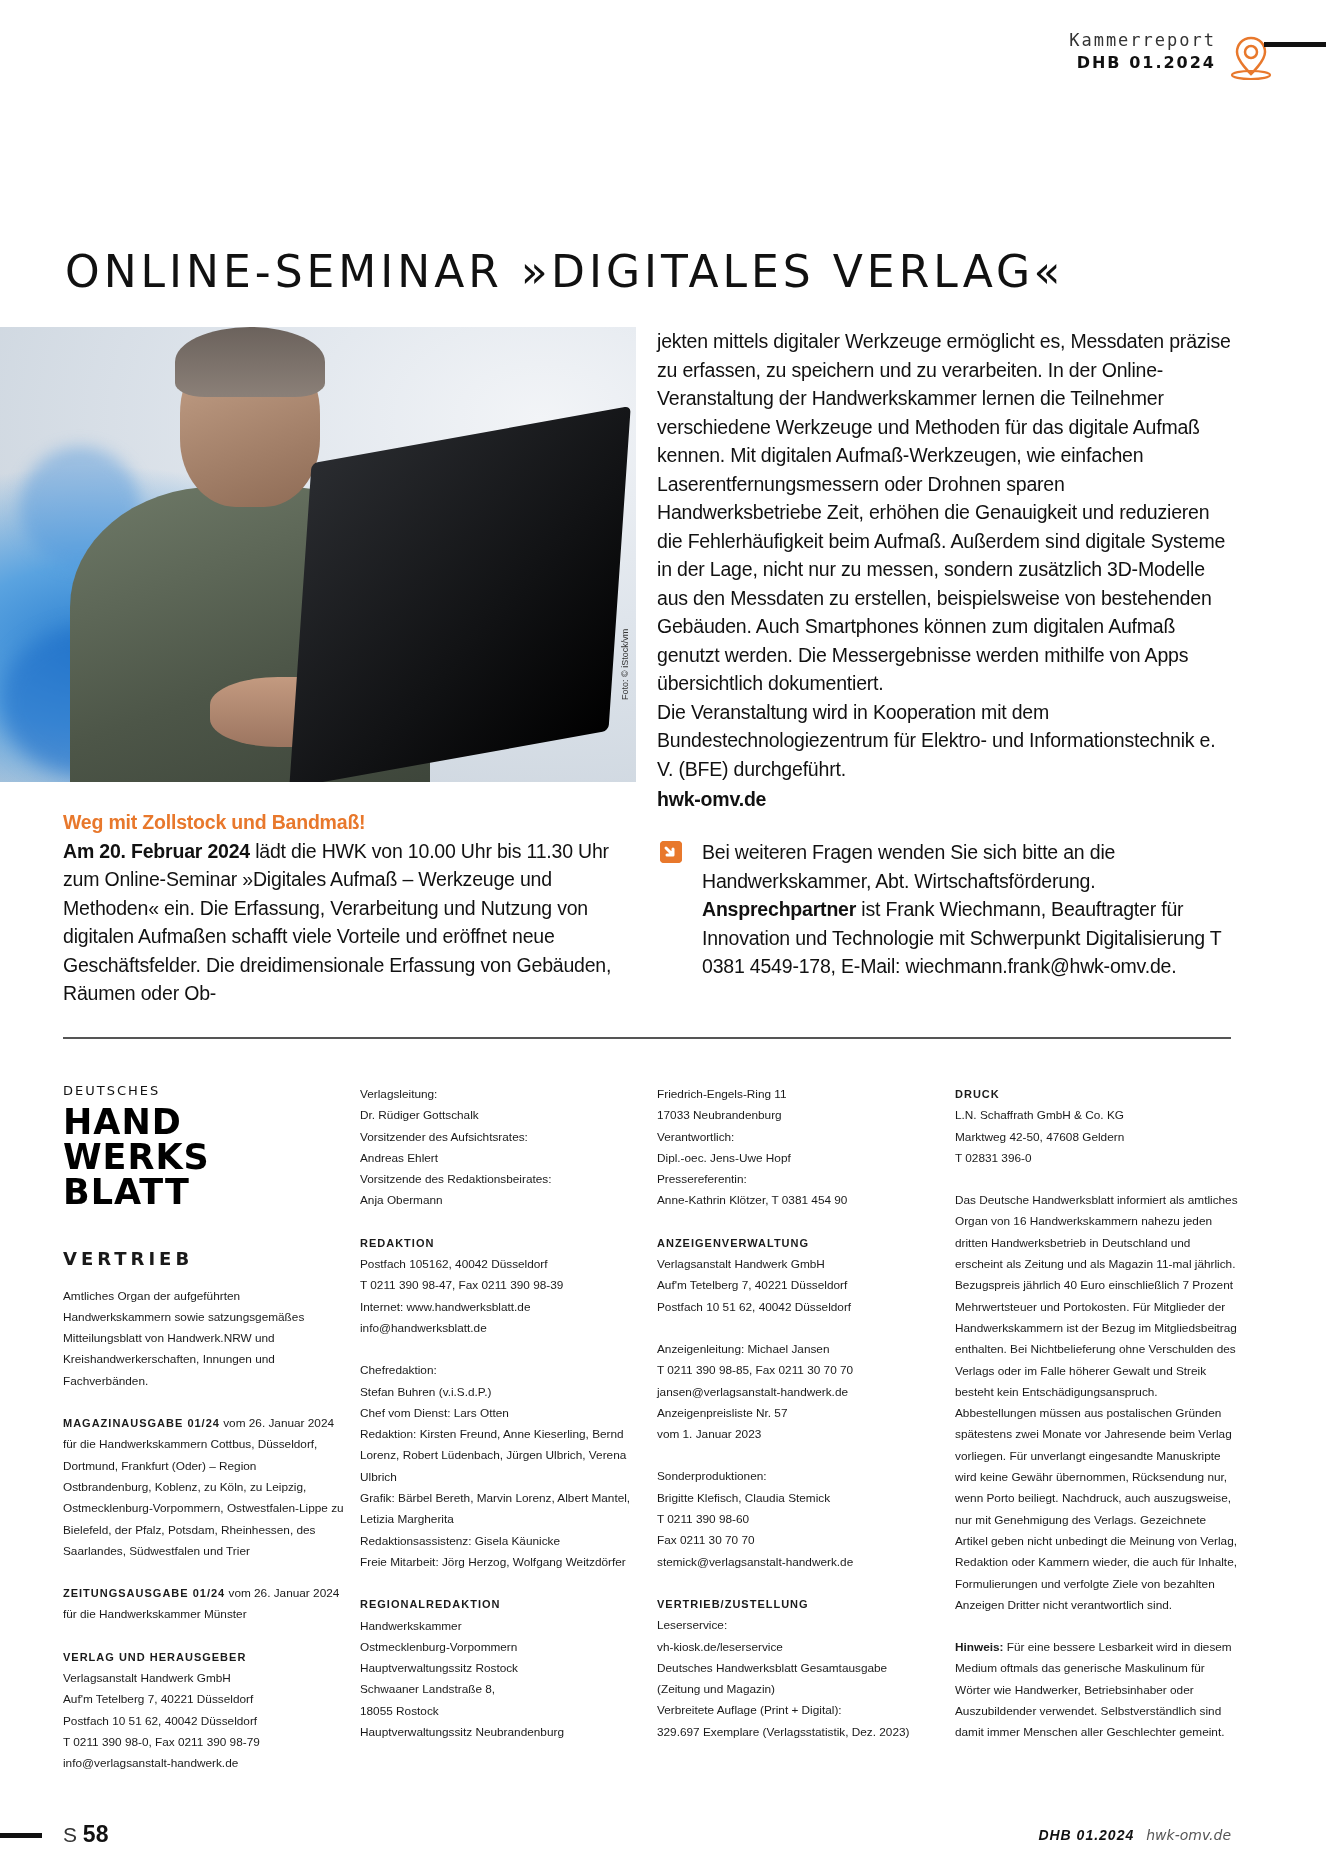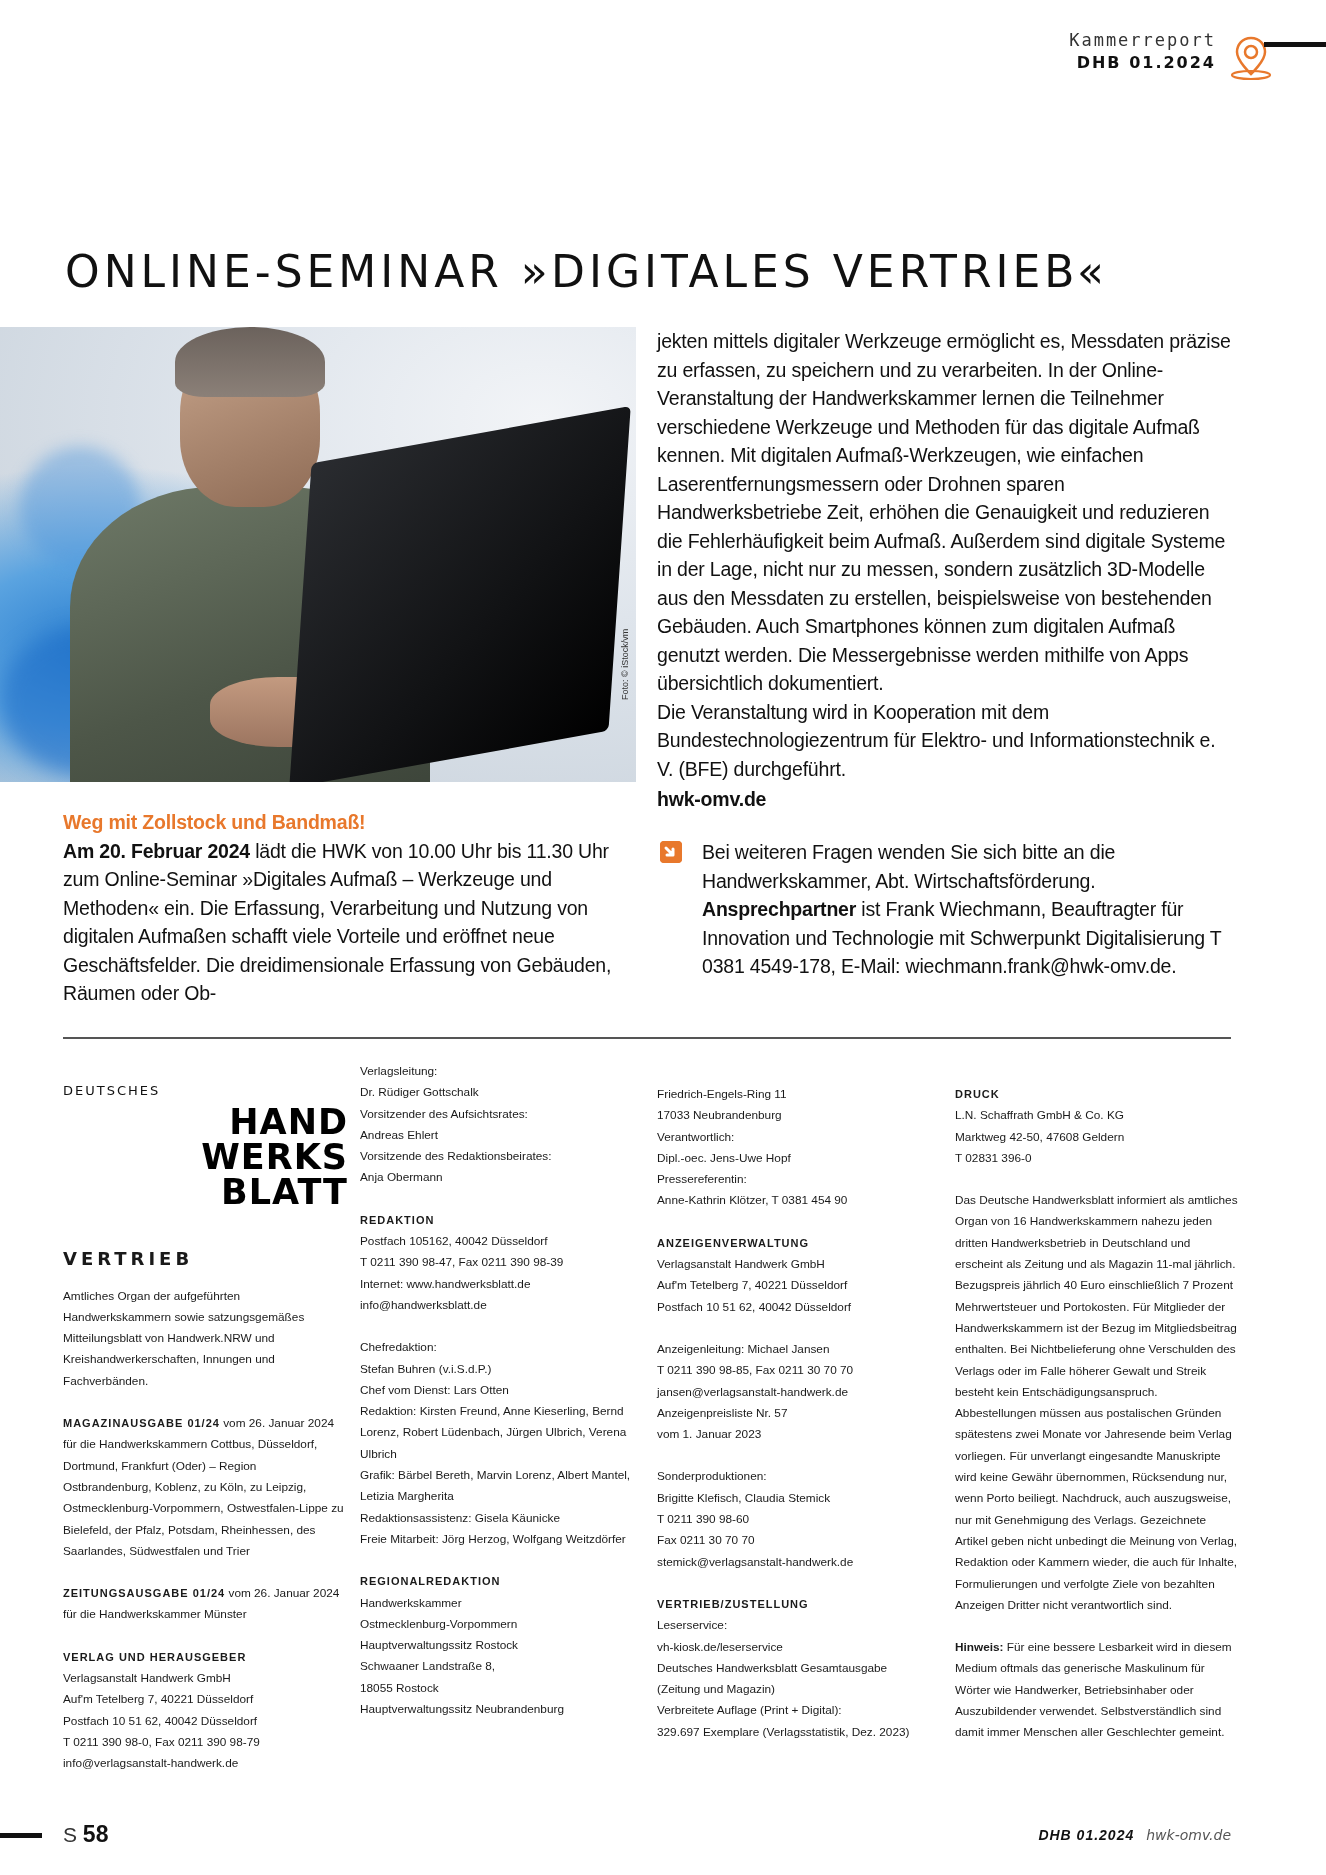--- a/index.html
+++ b/index.html
@@ -42,26 +42,26 @@
   .arrow-icon { position: absolute; left: 3px; top: 3px; width: 22px; height: 22px; border-radius: 4px; background: #e8782c; }
 
   
   .divider { position: absolute; left: 63px; top: 1037px; width: 1168px; height: 2px; background: #555; }
 
   
   .imp { font-family: "Liberation Sans", sans-serif; font-size: 11.8px; line-height: 21.3px; color: #1a1a1a; margin-top: 24px; }
   .imp .h { font-weight: bold; letter-spacing: 1px; font-size: 11px; }
   .imp p { margin-bottom: 21px; }
   .imp-col1 { position: absolute; left: 63px; top: 1056px; width: 285px; }
-  .imp-col2 { position: absolute; left: 360px; top: 1037px; width: 285px; }
+  .imp-col2 { position: absolute; left: 360px; top: 1060px; width: 285px; }
   .imp-col3 { position: absolute; left: 657px; top: 1060px; width: 285px; }
   .imp-col4 { position: absolute; left: 955px; top: 1060px; width: 285px; }
 
   .logo-deutsches { font-family: "DejaVu Sans", sans-serif; font-size: 13px; letter-spacing: 2px; color: #111; }
-  .logo-main { font-family: "DejaVu Sans", sans-serif; font-weight: bold; font-size: 35px; line-height: 35px; letter-spacing: 1px; color: #000; margin-top: 4px; text-align: right; }
+  .logo-main { font-family: "DejaVu Sans", sans-serif; font-weight: bold; font-size: 35px; line-height: 35px; letter-spacing: 1px; color: #000; margin-top: 4px; }
   .impressum-title { font-family: "DejaVu Sans", sans-serif; font-weight: bold; font-size: 18px; letter-spacing: 4px; margin-top: 38px; margin-bottom: 16px; }
 
   
   .foot-rule { position: absolute; left: 0; top: 1833px; width: 42px; height: 5px; background: #111; }
   .foot-page { position: absolute; left: 63px; top: 1821px; font-size: 21px; color: #333; }
   .foot-page .num { font-weight: bold; color: #111; font-size: 23px; }
   .foot-right { position: absolute; right: 95px; top: 1826px; font-size: 15px; font-style: italic; }
   .foot-right .issue { font-weight: bold; letter-spacing: 1px; margin-right: 12px; font-size: 14px; }
   .foot-right .site { color: #555; font-family: "DejaVu Sans", sans-serif; font-size: 14px; }
 </style>
@@ -72,21 +72,21 @@
   <div class="hdr-section">Kammerreport</div>
   <div class="hdr-issue">DHB 01.2024</div>
 </div>
 <svg class="pin-icon" viewBox="0 0 42 48">
   <path d="M21 4 C12 4 7 11 7 18 C7 27 21 40 21 40 C21 40 35 27 35 18 C35 11 30 4 21 4 Z" fill="none" stroke="#e8782c" stroke-width="2.5"></path>
   <circle cx="21" cy="18" r="6" fill="none" stroke="#e8782c" stroke-width="2.5"></circle>
   <ellipse cx="21" cy="41" rx="19" ry="4" fill="none" stroke="#e8782c" stroke-width="2.2"></ellipse>
 </svg>
 <div class="hdr-rule"></div>
 
-<h1 class="title">ONLINE-SEMINAR »DIGITALES VERTRIEB«</h1>
+<h1 class="title">ONLINE-SEMINAR »DIGITALES VERLAG«</h1>
 
 <div class="photo">
   <div class="bokeh1"></div>
   <div class="bokeh2"></div>
   <div class="person-body"></div>
   <div class="person-head"></div>
   <div class="person-hair"></div>
   <div class="hands"></div>
   <div class="laptop"></div>
 </div>

